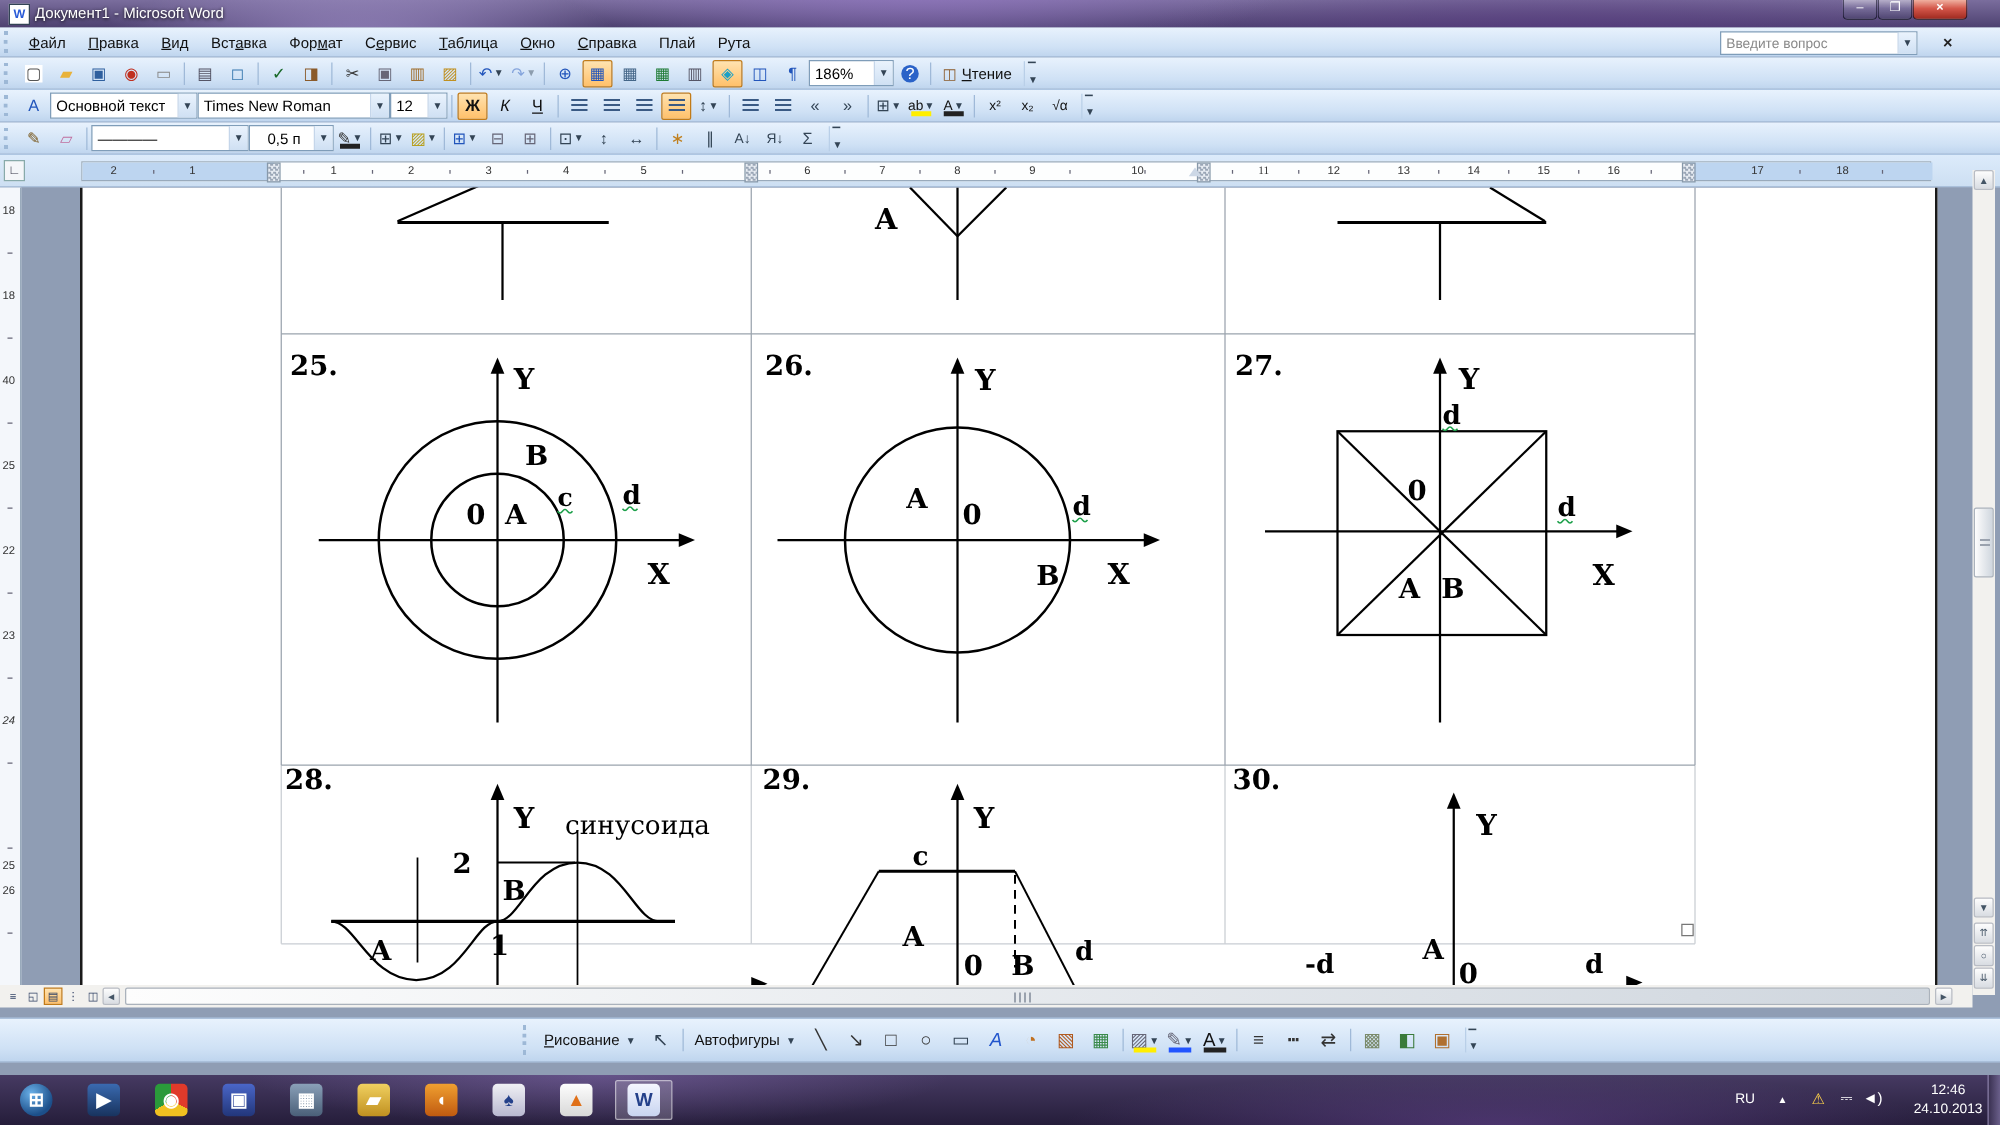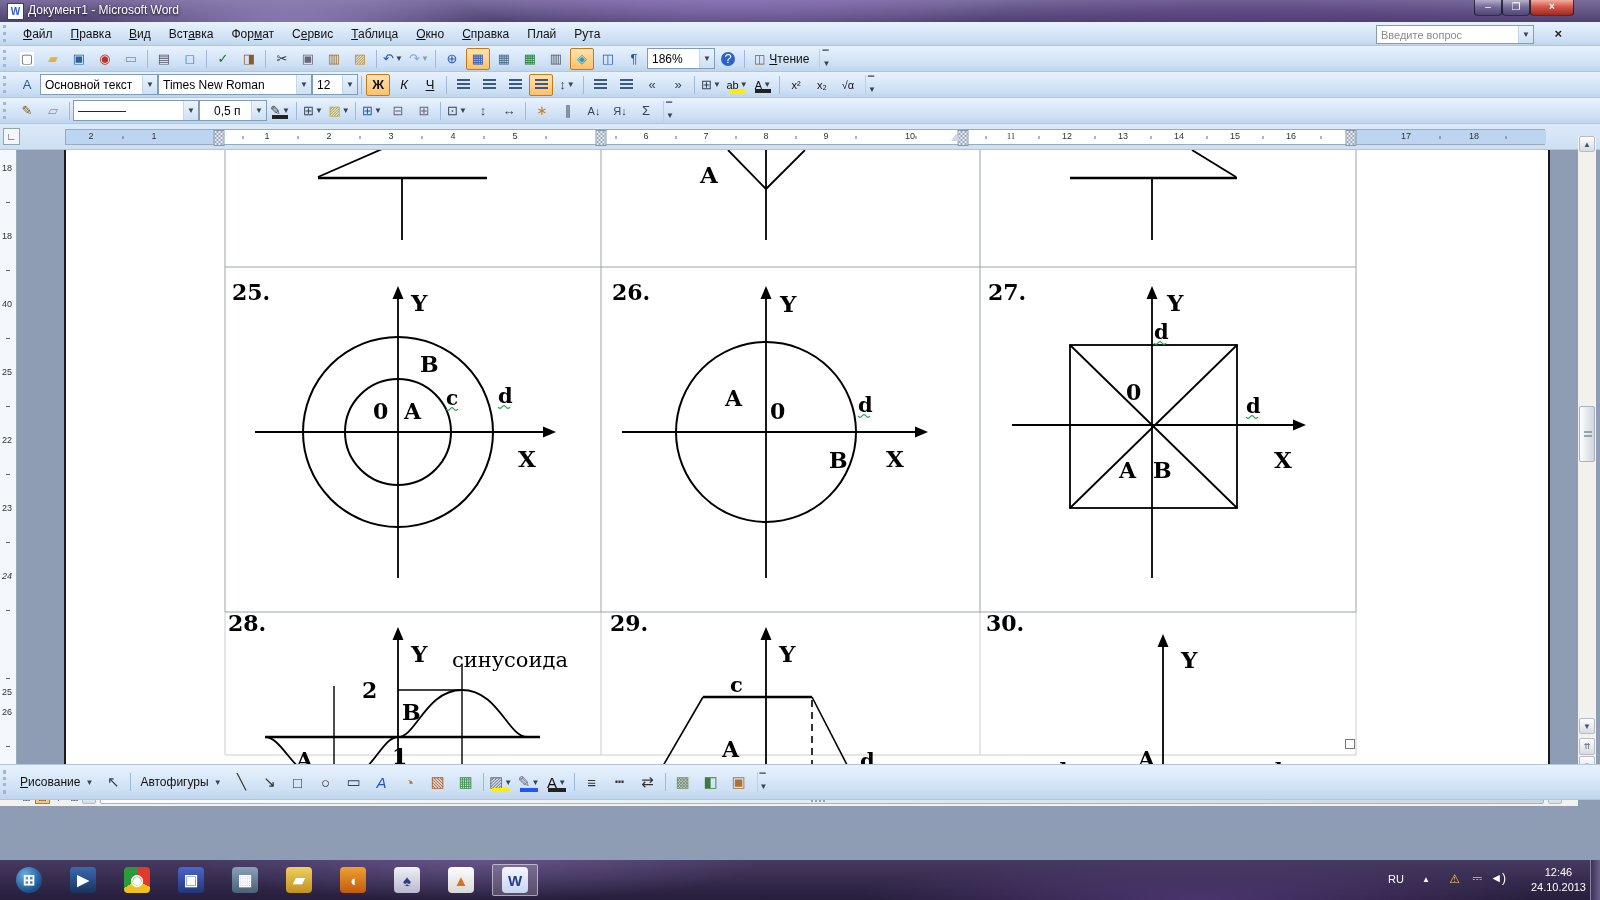--- a/index.html
+++ b/index.html
@@ -73,21 +73,21 @@
   .sb{background:#f2f1ee;}
   .sb-btn{position:absolute;background:linear-gradient(#fdfdfd,#d8dce2);border:1px solid #b8bcc4;
     border-radius:2px;color:#456;display:flex;align-items:center;justify-content:center;font-size:8px;box-sizing:border-box;}
   .sb-thumb{position:absolute;background:linear-gradient(90deg,#fdfdfd,#cfd6de);border:1px solid #aab2bc;border-radius:2px;box-sizing:border-box;}
   #hscroll-row{left:0;top:788px;width:1578px;height:18px;}
   .viewbtn{position:absolute;top:2px;width:15px;height:14px;font-size:9px;display:flex;align-items:center;
     justify-content:center;color:#346;}
   .viewbtn.active{background:linear-gradient(#ffe3b0,#ffc06a);border:1px solid #c27b18;box-sizing:border-box;}
   #vscroll{left:1578px;top:136px;width:18px;height:660px;}
   
-  #drawbar{top:764px;height:36px;border-top:1px solid #aec6e2;}
+  #drawbar{top:814px;height:36px;border-top:1px solid #aec6e2;justify-content:center;}
   #drawbar .tbtn{width:24px;height:24px;font-size:15px;}
   #statusbar{top:842px;height:18px;font-size:12px;color:#222;}
   .status-item{position:absolute;top:2px;}
   .status-item.dim{color:#9a9a9a;}
   
   #taskbar{left:0;top:860px;width:1600px;height:40px;
     background:
       radial-gradient(ellipse 400px 60px at 30% 0%, rgba(160,130,210,.35), transparent 70%),
       radial-gradient(ellipse 500px 60px at 75% 100%, rgba(120,80,170,.45), transparent 70%),
       linear-gradient(#463a62,#251d3a);}

